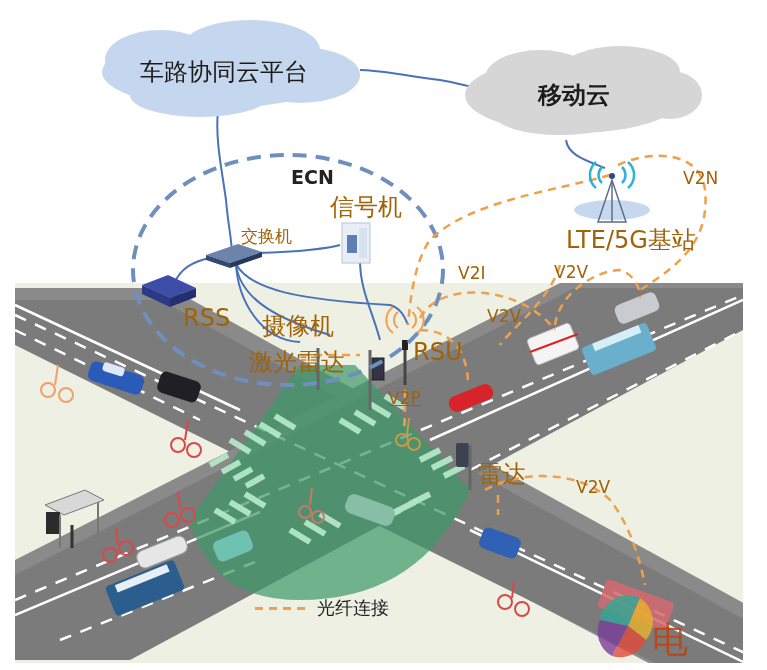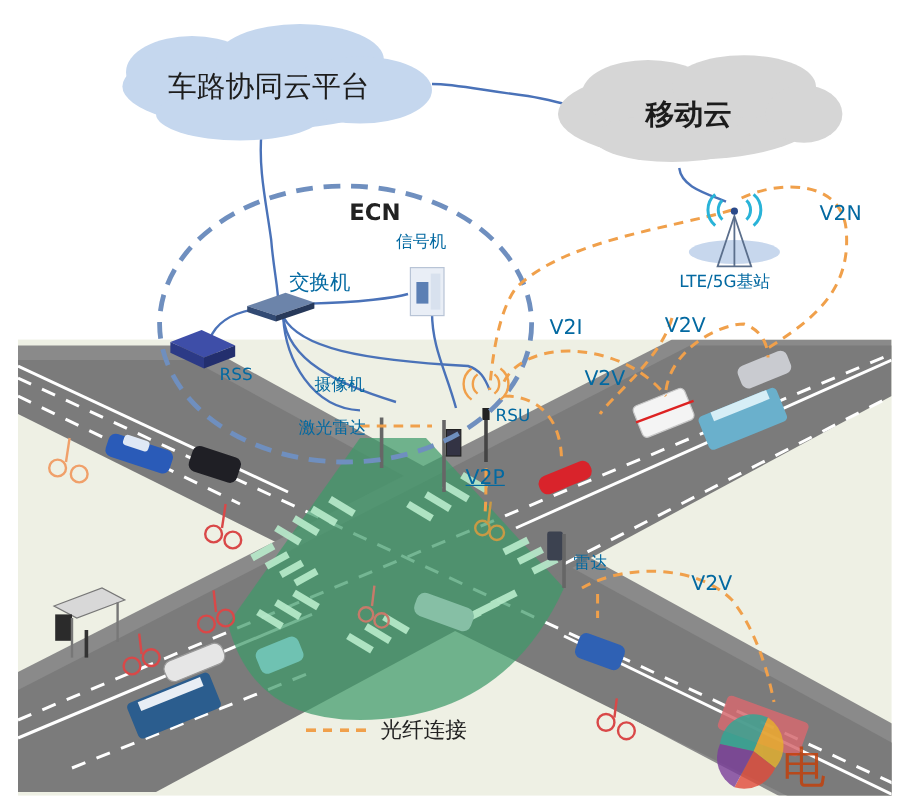--- a/index.html
+++ b/index.html
@@ -1,22 +1,22 @@
 <!DOCTYPE html>
 <html><head>
 <meta charset="utf-8">
 <style>
   html, body { margin: 0; padding: 0; background: #ffffff; }
   body { width: 767px; height: 670px; overflow: hidden; position: relative;
          font-family: "DejaVu Sans", "Liberation Sans", sans-serif; }
   #stage { position: absolute; left: 0; top: 0; width: 688px; height: 670px; }
-  .lbl { position: absolute; color: #0369a1; white-space: nowrap; line-height: 1; }
+  .lbl { position: absolute; color: #a16207; white-space: nowrap; line-height: 1; }
   .cloud-lbl { font-size: 24px; color: #1c1c1c; }
   .lbl-md { font-size: 17px; }
-  .lbl-lg { font-size: 14px; }
+  .lbl-lg { font-size: 24px; }
   .lbl-bold { font-weight: bold; font-size: 19px; color: #222; }
   .legend-row { position: absolute; display: flex; align-items: center; gap: 10px; font-size: 18px; color: #222; }
   .legend-swatch { width: 52px; height: 3px; }
   .legend-wireless { background: repeating-linear-gradient(90deg, #f0a04b 0 8px, transparent 8px 14px); }
   .legend-fiber { background: #4a72b8; height: 3px; }
   .watermark { position: absolute; font-size: 36px; color: #c2410c; opacity: .85; letter-spacing: 2px; }
 </style>
 </head>
 <body>
 

